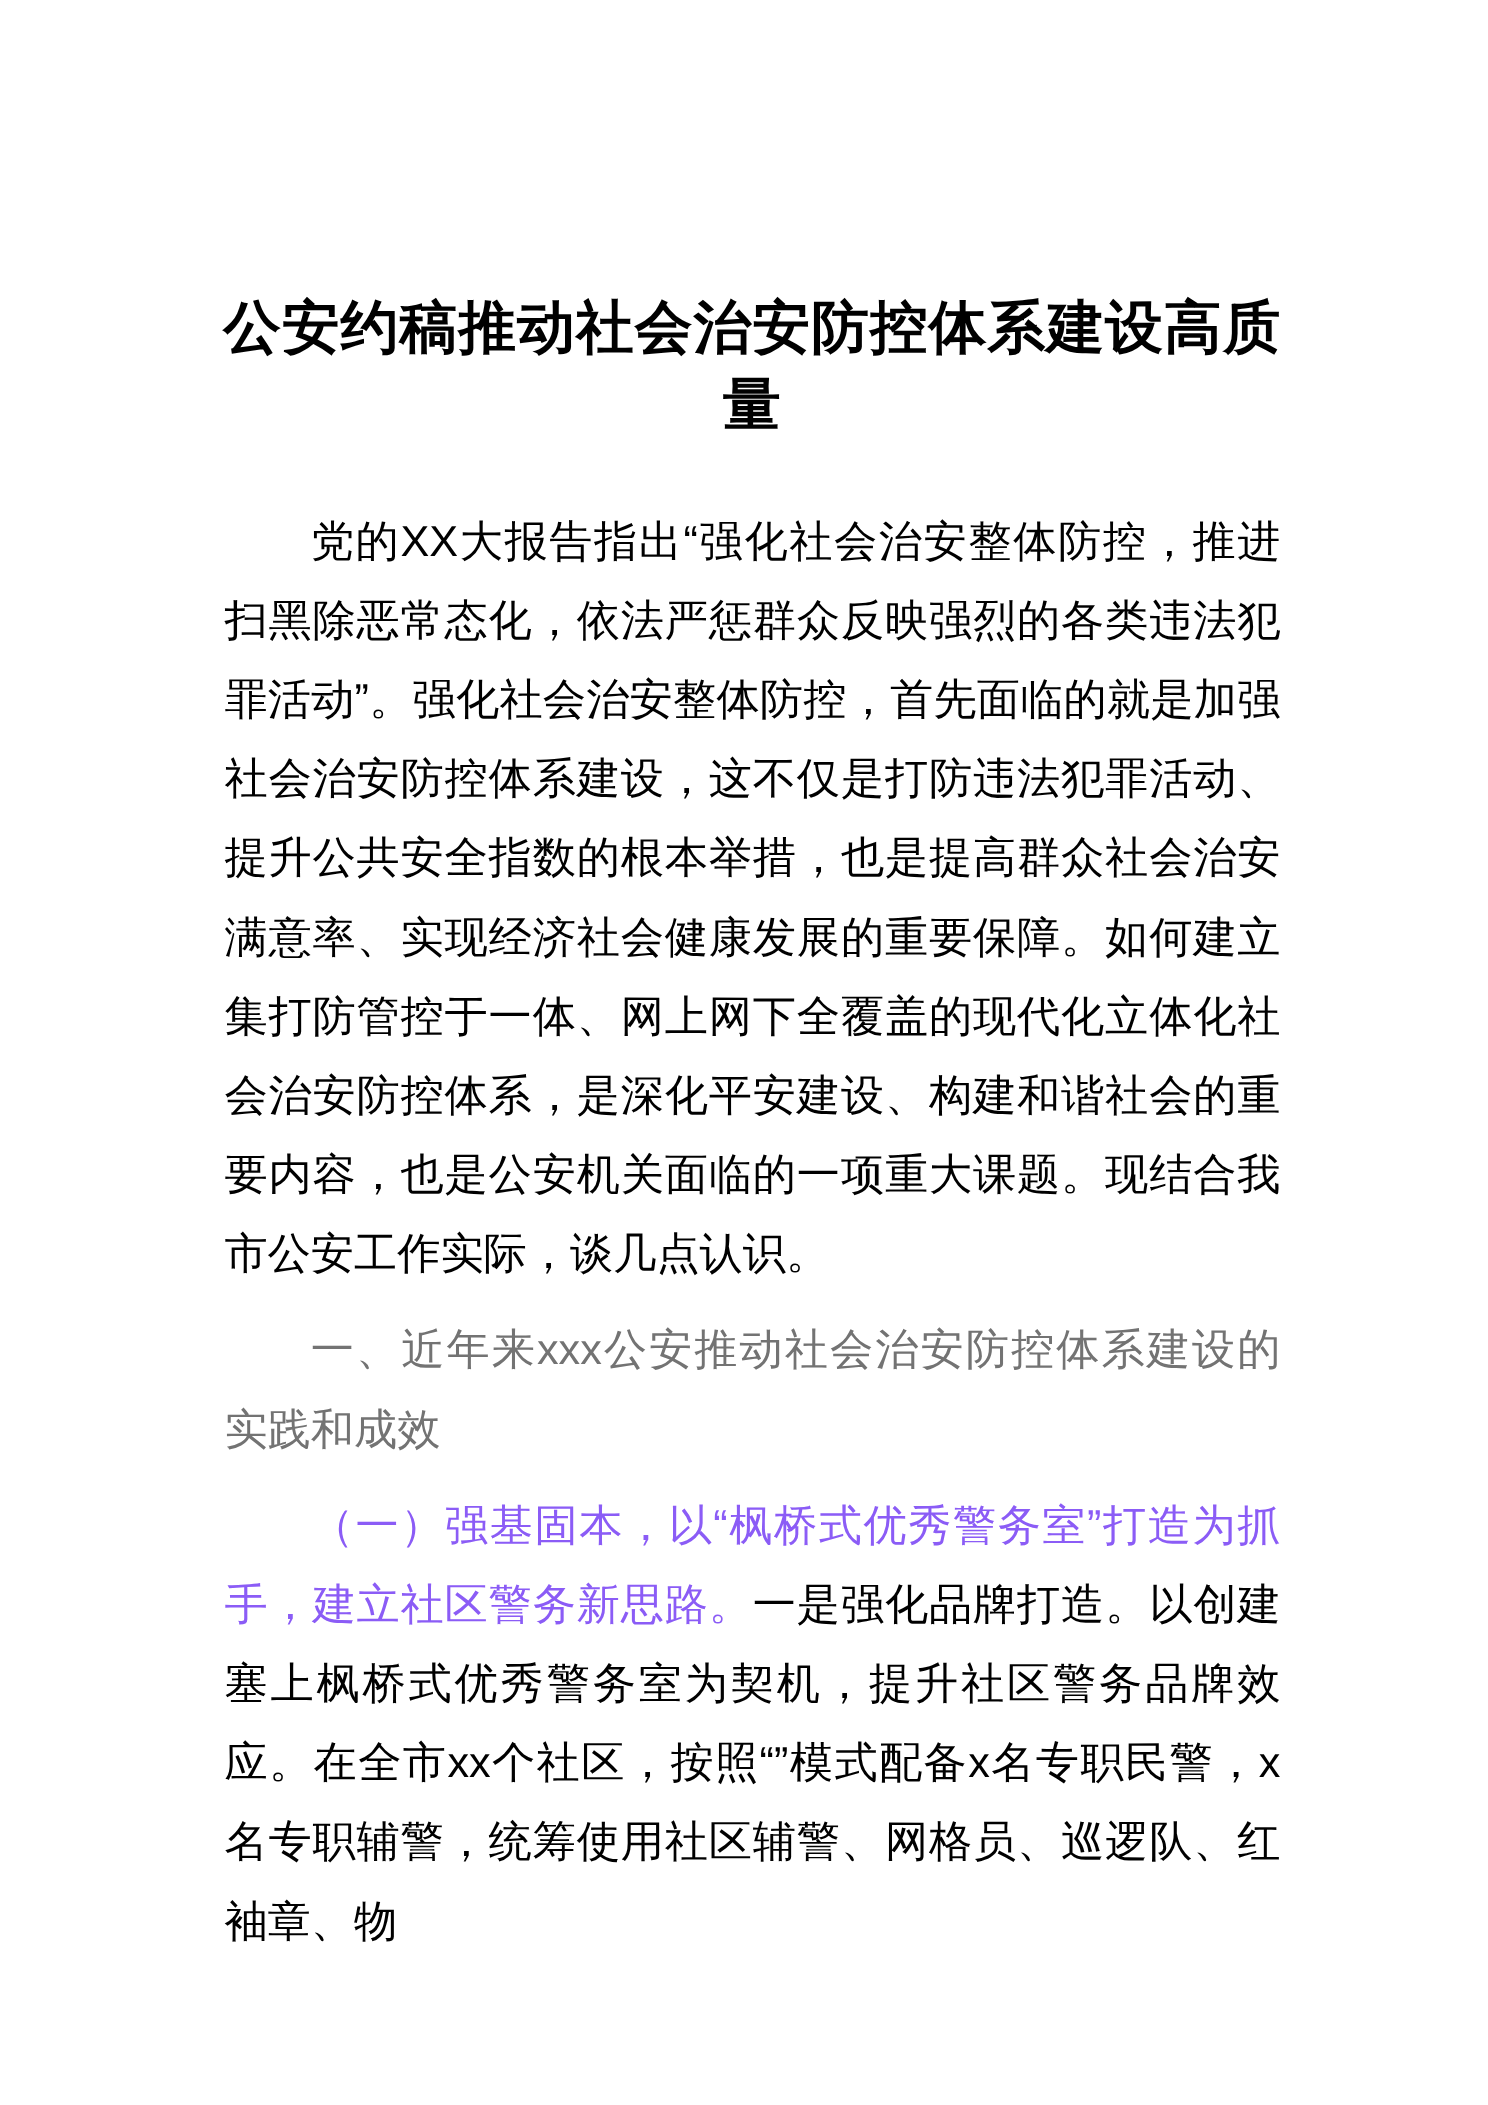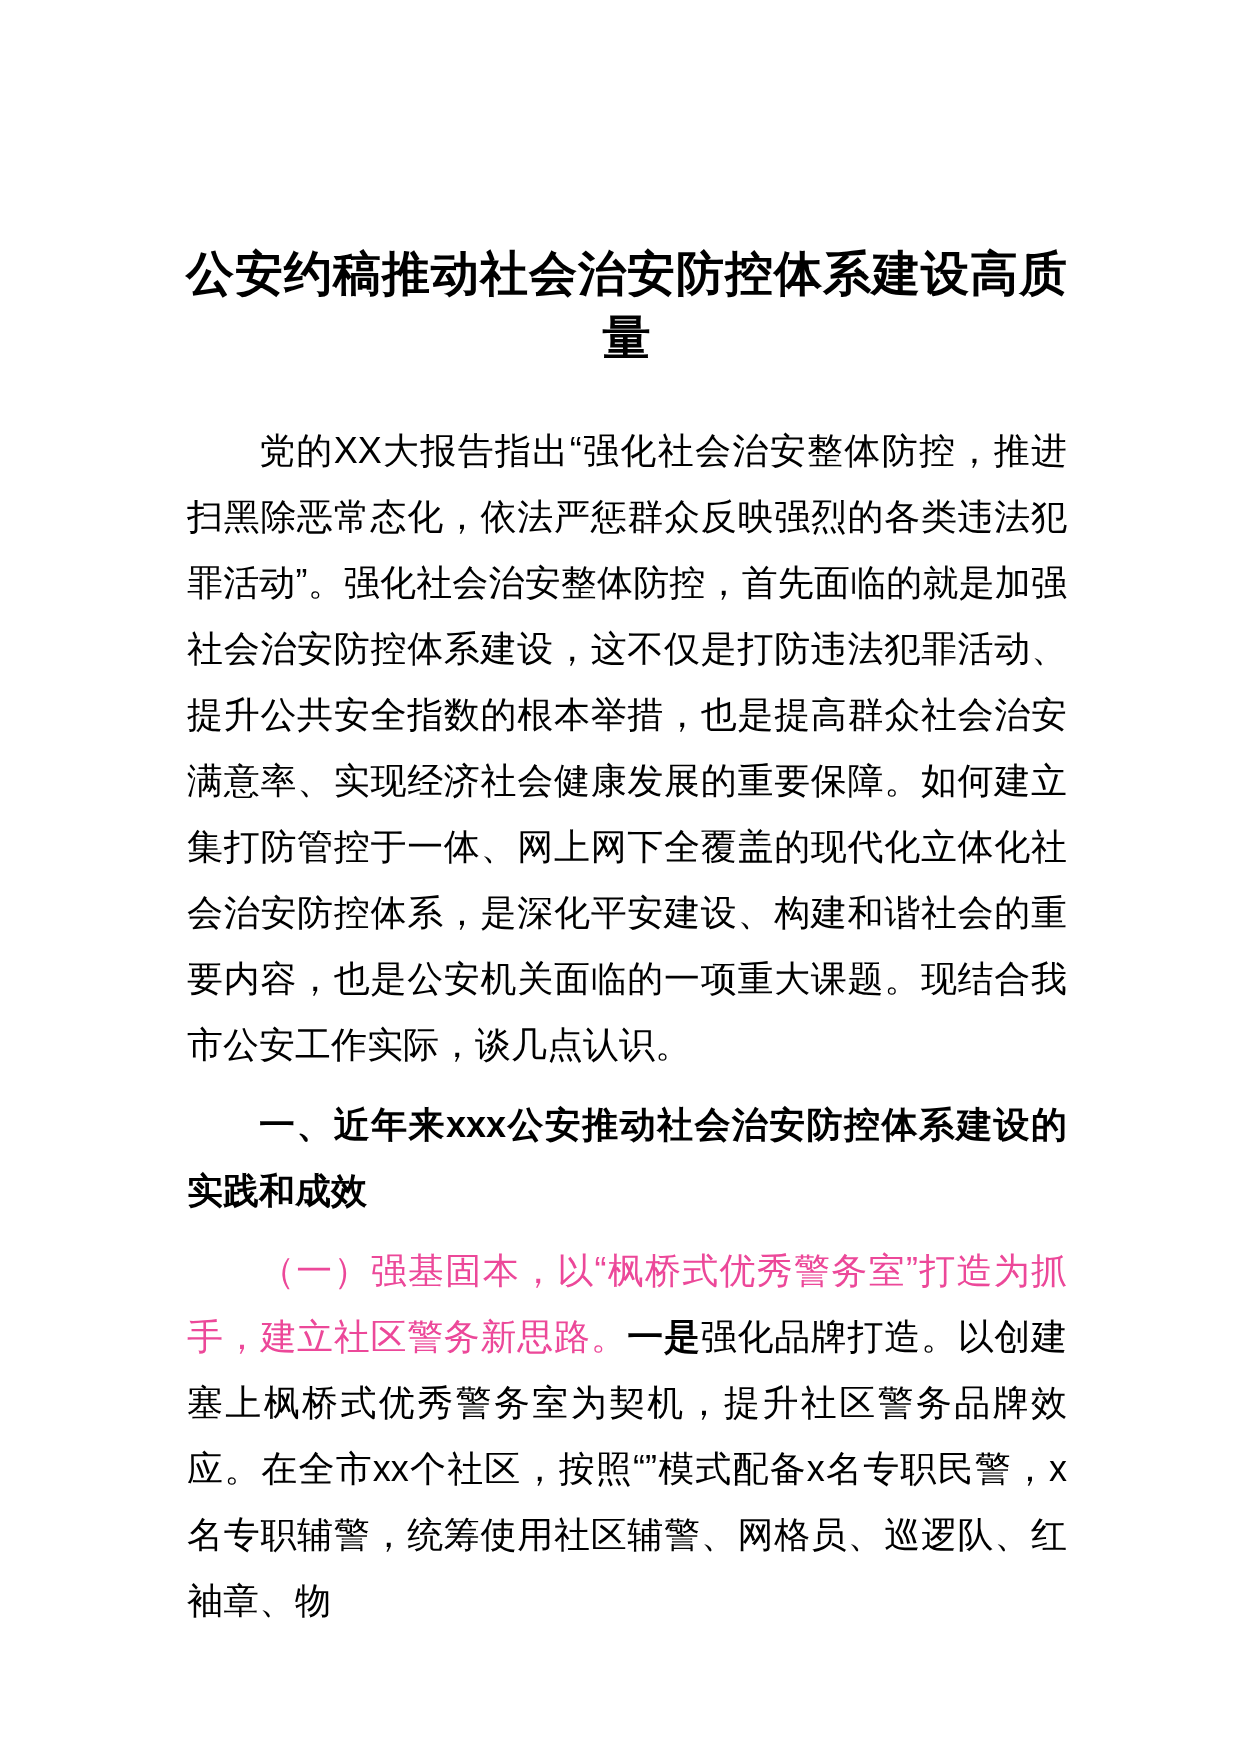--- a/index.html
+++ b/index.html
@@ -38,29 +38,29 @@
     margin: 14px;
     font-size: 36px;
     line-height: 66px;
     text-align: justify;
     text-justify: inter-ideograph;
     text-indent: 2em;
     word-break: break-all;
     color: #000000;
   }
   .heading-red {
-    color: #000000;
-    font-weight: 700;
+    color: #737373;
+    font-weight: 400;
   }
   .lead-blue {
-    color: #ec4899;
+    color: #8b5cf6;
   }
   .bold-black {
     color: #000000;
-    font-weight: bold;
+    font-weight: normal;
   }
 </style>
 </head>
 <body>
 
 <div class="page">
   <div class="content">
 
     <h1 class="title">
       <span class="title-line">公安约稿推动社会治安防控体系建设高质量</span>

